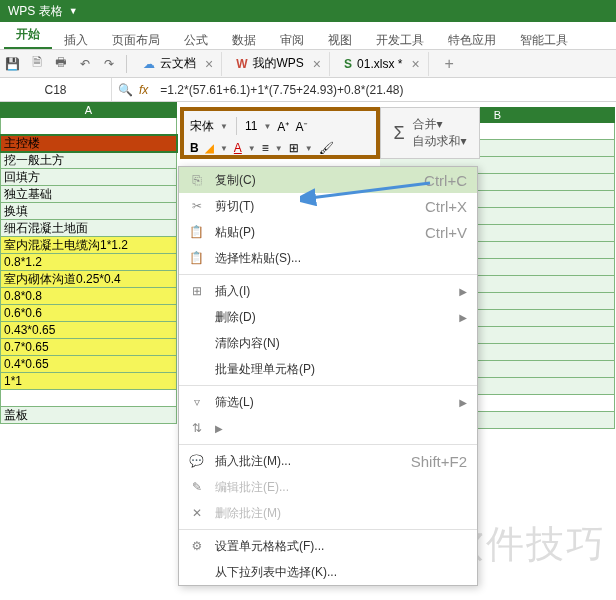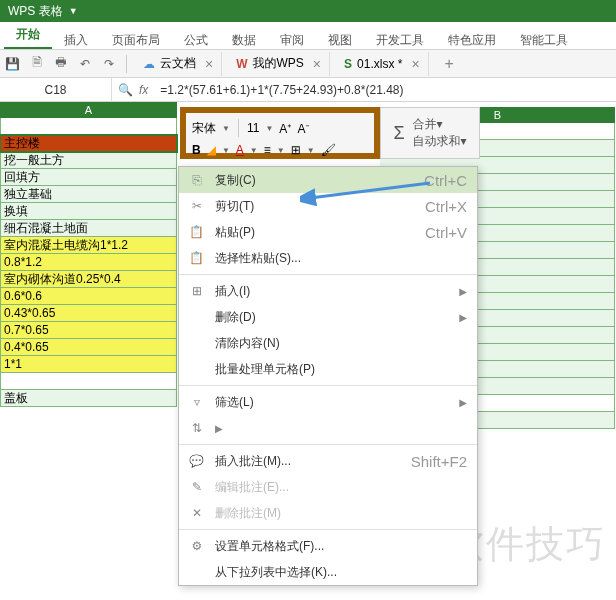--- a/index.html
+++ b/index.html
@@ -14,31 +14,31 @@
 .tb-sep{width:1px;height:18px;background:#ccc;margin:0 2px}
 .doc-tab{display:flex;align-items:center;gap:5px;padding:0 8px;height:24px;border-right:1px solid #ddd;cursor:pointer}
 .doc-tab .close{color:#888;font-size:14px;margin-left:4px}
 .cloud-icon{color:#4a90d9}
 .w-icon{color:#c94a3b;font-weight:bold}
 .s-icon{color:#2e7d32;font-weight:bold}
 .plus-tab{padding:0 10px;color:#888;font-size:16px;cursor:pointer}
 .formula-row{height:24px;display:flex;align-items:center;border-bottom:1px solid #d4d4d4}
 .cell-ref{width:112px;padding:0 9px;border-right:1px solid #ddd;height:100%;display:flex;align-items:center;justify-content:center;color:#333}
 .fx-icons{display:flex;align-items:center;gap:6px;padding:0 6px;color:#888}
-.fx-label{font-style:italic;color:#737373}
+.fx-label{font-style:italic;color:#a16207}
 .formula-input{flex:1;padding:0 6px;color:#333;height:100%;display:flex;align-items:center}
 .main{display:flex;position:relative}
 .grid-area{flex:0 0 177px;position:relative}
 .col-hdr{position:absolute;top:0;left:0;width:100%;height:16px;background:#2e7d32;color:#fff;text-align:center;font-size:11px;line-height:16px}
 .rows{position:absolute;top:16px;left:0;width:100%}
 .cell{height:17px;border:1px solid #7fb77e;border-top:none;padding:0 3px;font-size:12px;line-height:16px;overflow:hidden;white-space:nowrap;background:#e8f5e9}
 .cell.yellow{background:#f5f55a}
 .cell.sel{background:#c2410c;outline:2px solid #2e7d32;outline-offset:-1px}
 .cell.empty{background:#fff}
-.float-toolbar{position:absolute;left:180px;top:107px;width:200px;height:52px;background:#f5f5f5;border:6px solid #a16207;padding:4px 6px;z-index:5}
+.float-toolbar{position:absolute;left:180px;top:107px;width:200px;height:52px;background:#f5f5f5;border:4px solid #a16207;padding:4px 6px;z-index:5}
 .ft-row{display:flex;align-items:center;gap:6px;height:22px}
 .ft-row .dd{font-size:8px;color:#666}
 .col-b-hdr{position:absolute;left:380px;top:107px;width:235px;height:16px;background:#2e7d32;color:#fff;text-align:center;font-size:11px;line-height:16px}
 .col-b-cells{position:absolute;left:380px;top:123px;width:235px}
 .float-toolbar2{position:absolute;left:380px;top:107px;width:100px;height:52px;background:#f5f5f5;border:1px solid #ccc;padding:4px;z-index:4;display:flex;align-items:center;justify-content:center;gap:8px}
 .sigma{font-size:18px;color:#555}
 .ctx-menu{position:absolute;left:178px;top:166px;width:300px;background:#fff;border:1px solid #bbb;box-shadow:2px 2px 8px rgba(0,0,0,0.2);z-index:10}
 .ctx-item{height:26px;display:flex;align-items:center;padding:0 10px;gap:10px;color:#333;cursor:pointer;position:relative}
 .ctx-item.hl{background:#d4e8c8}
 .ctx-item.disabled{color:#bbb}
@@ -114,20 +114,21 @@
       <div class="cell empty"></div>
       <div class="cell sel">主控楼</div>
       <div class="cell">挖一般土方</div>
       <div class="cell">回填方</div>
       <div class="cell">独立基础</div>
       <div class="cell">换填</div>
       <div class="cell">细石混凝土地面</div>
       <div class="cell yellow">室内混凝土电缆沟1*1.2</div>
       <div class="cell yellow">0.8*1.2</div>
       <div class="cell yellow">室内砌体沟道0.25*0.4</div>
+      <div class="cell yellow">0.8*0.8</div>
       <div class="cell yellow">0.6*0.6</div>
       <div class="cell yellow">0.43*0.65</div>
       <div class="cell yellow">0.7*0.65</div>
       <div class="cell yellow">0.4*0.65</div>
       <div class="cell yellow">1*1</div>
       <div class="cell empty"></div>
       <div class="cell">盖板</div>
     </div>
   </div>
 </div>

